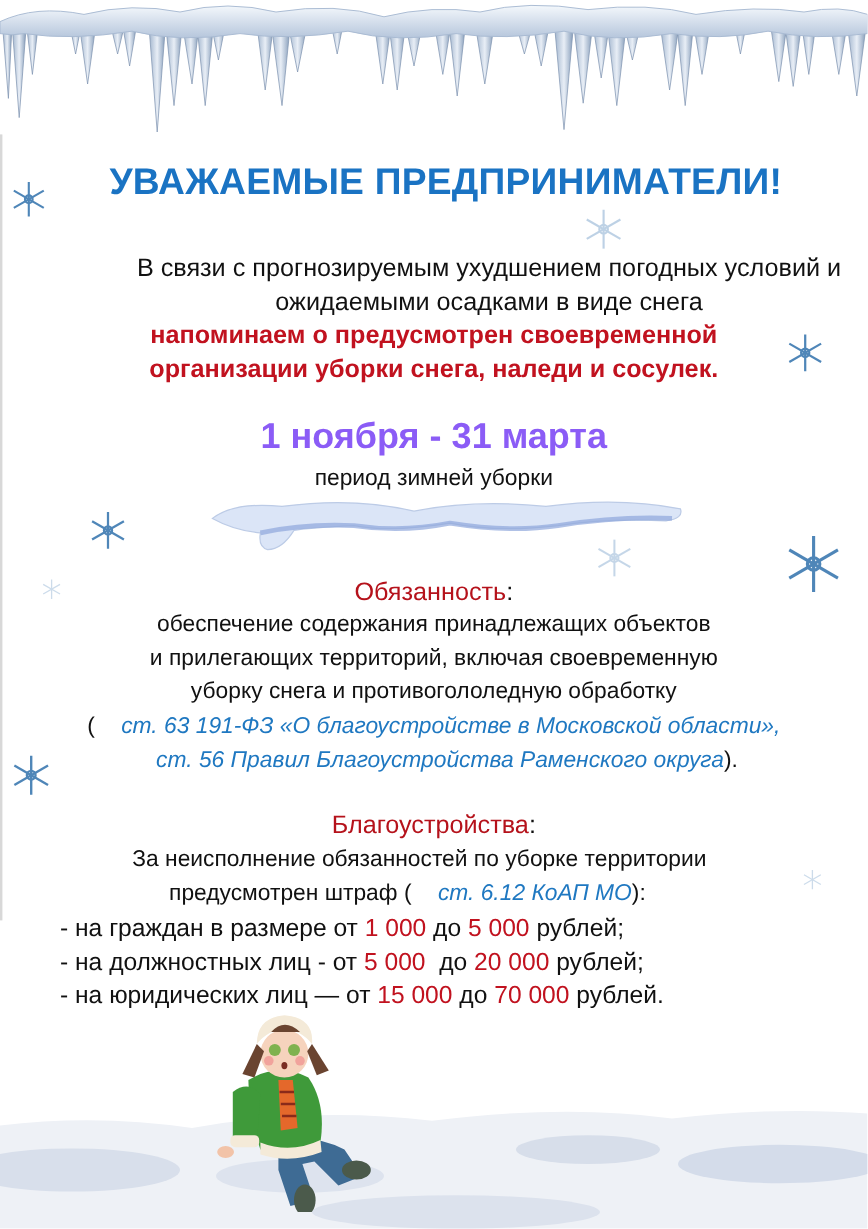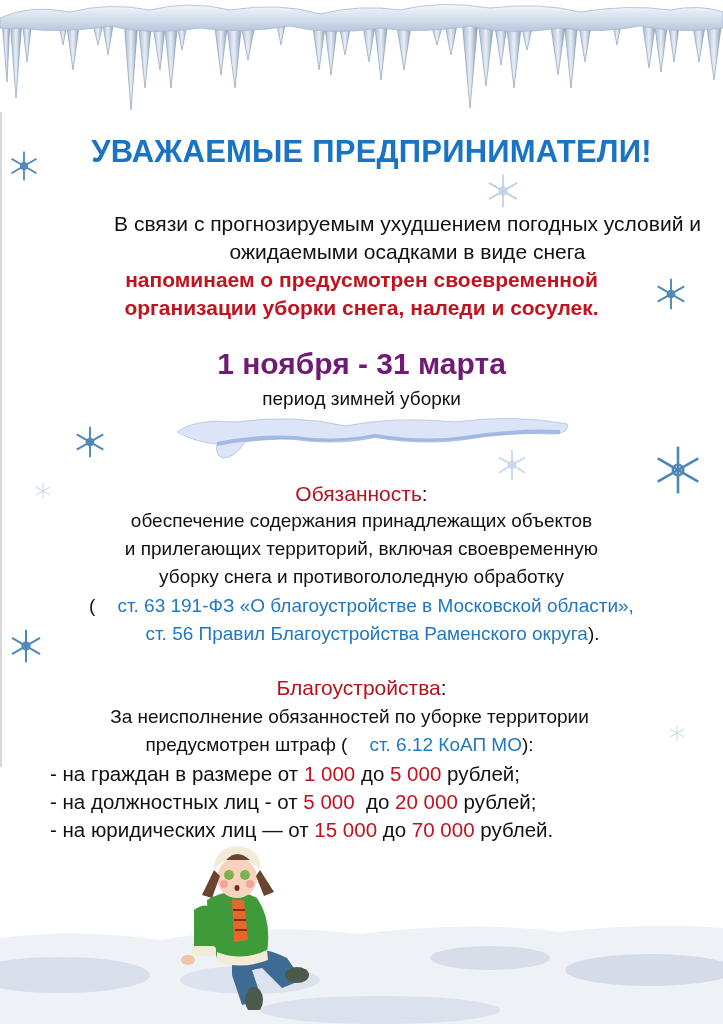--- a/index.html
+++ b/index.html
@@ -20,26 +20,26 @@
   .text-line {
     position: absolute; left: 0; width: 723px; text-align: center;
     white-space: nowrap;
   }
   .title {
     top: 134px; font-size: 31px; font-weight: bold; color: #1a73c3;
     letter-spacing: 0.2px; left: 10px;
   }
   .intro { font-size: 21px; color: #111; padding-left: 46px; }
   .red-bold { font-size: 21px; font-weight: bold; color: #c1121f; }
-  .period-date { font-size: 30px; font-weight: bold; color: #701a75; }
+  .period-date { font-size: 30px; font-weight: bold; color: #8b5cf6; }
   .period-sub { font-size: 19px; color: #111; }
   .section-head { font-size: 21px; color: #b5121b; font-weight: normal; }
   .section-head .colon { color: #111; }
   .body-line { font-size: 19px; color: #111; }
-  .ref { color: #1f78c1; margin-left: 22px; }
+  .ref { font-style: italic; color: #1f78c1; margin-left: 22px; }
   .red-num { color: #c1121f; }
   .fine-line { font-size: 20.5px; color: #111; position: absolute; white-space: nowrap; }
   .snow-ground { position: absolute; left: 0; top: 920px; width: 723px; height: 104px; }
   .boy { position: absolute; left: 162px; top: 840px; width: 170px; height: 170px; }
   .snow-ledge { position: absolute; left: 175px; top: 410px; width: 395px; height: 50px; }
 </style>
 </head>
 <body>
 
 <div class="left-border"></div>

